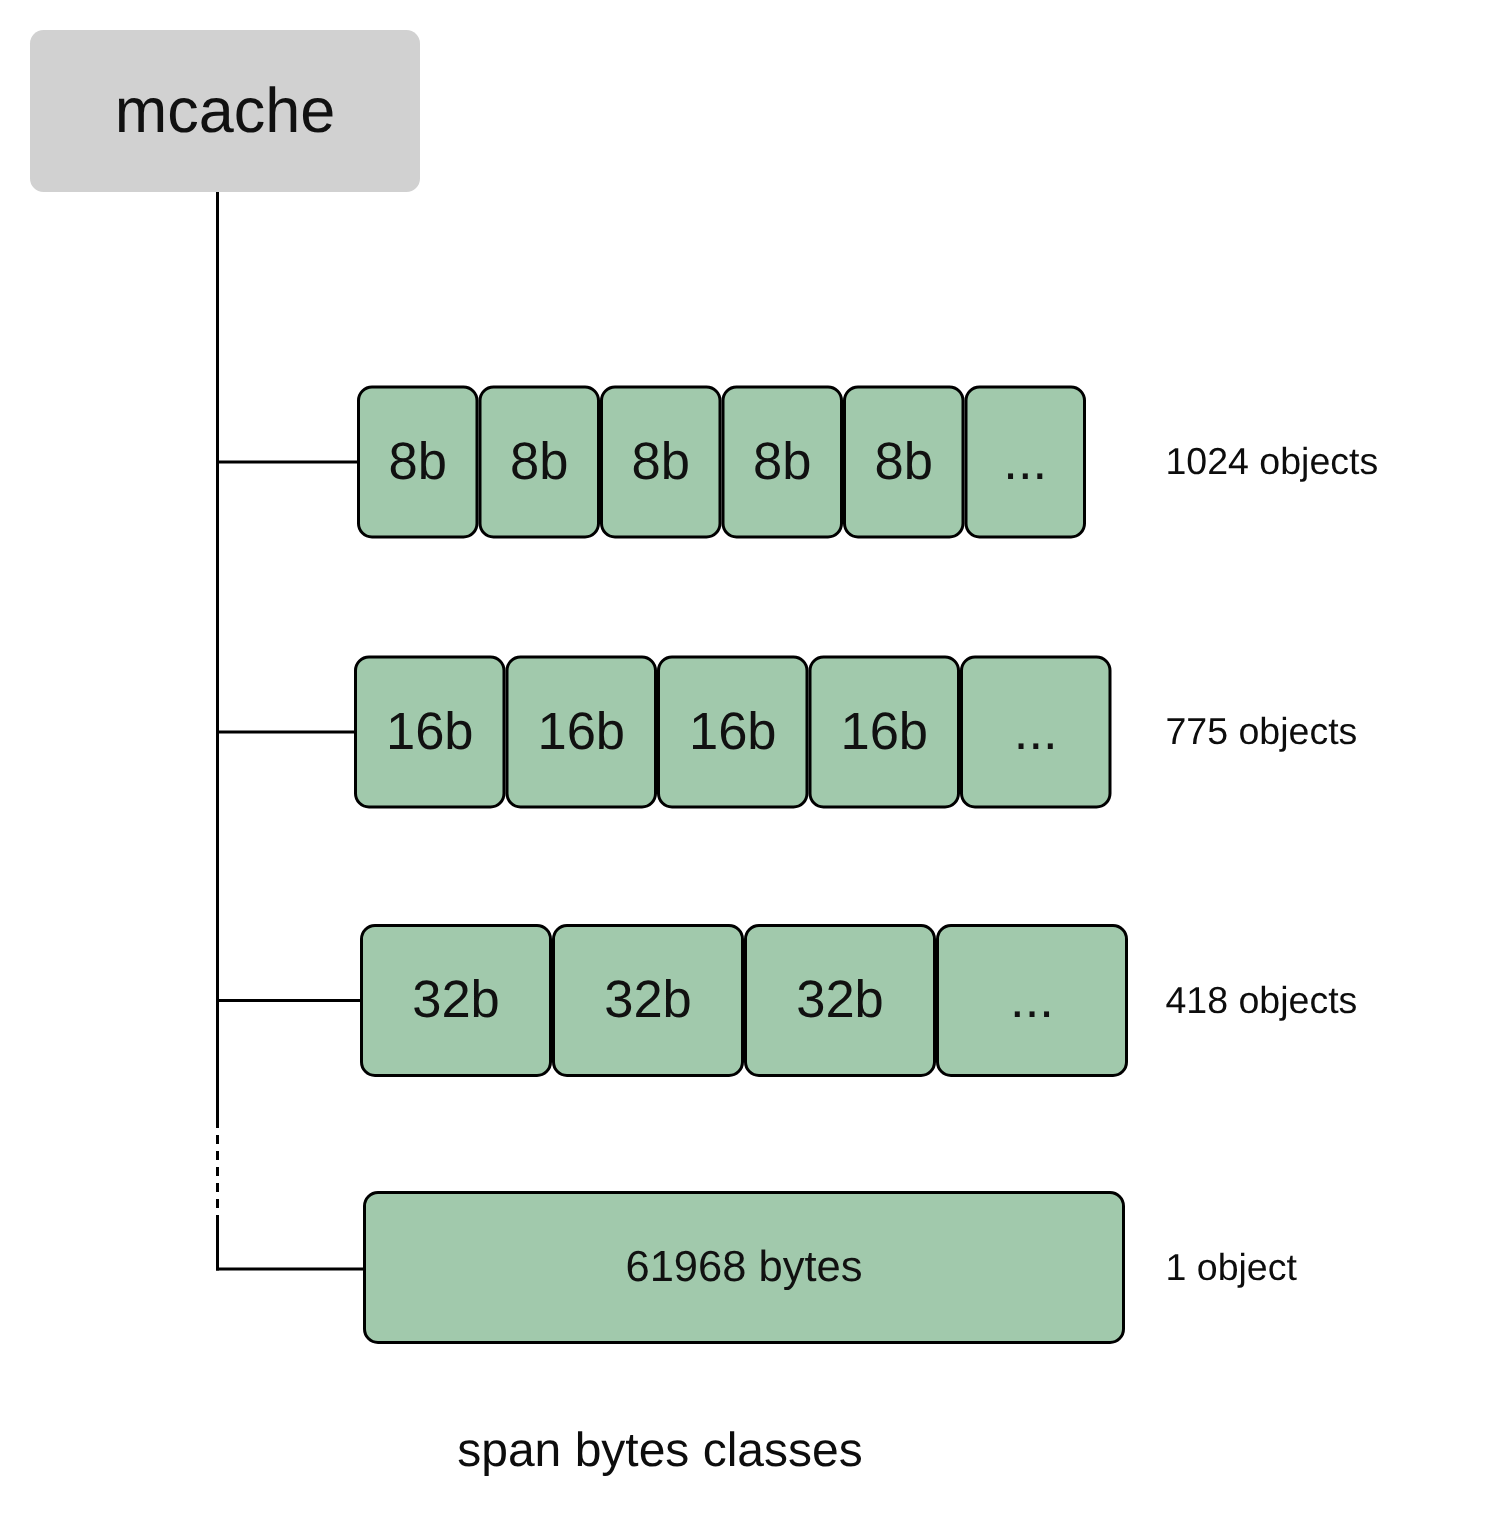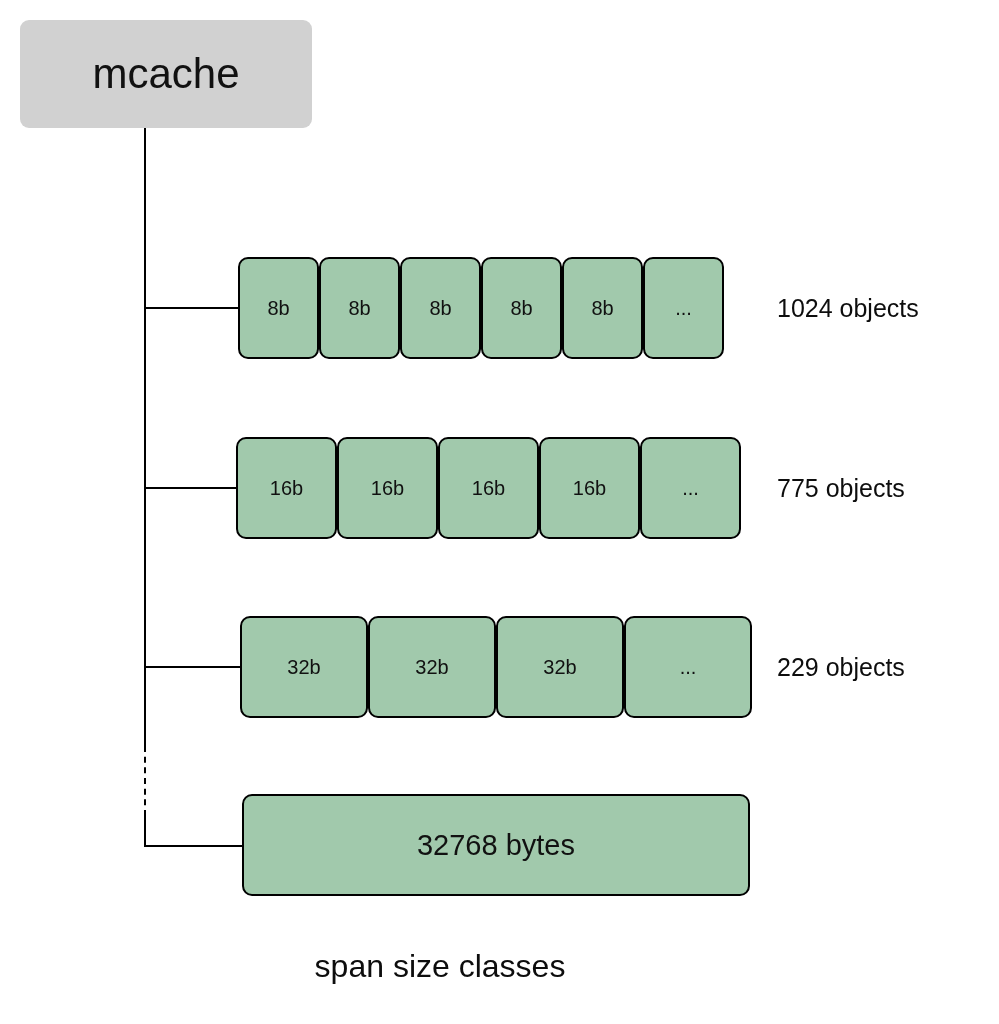--- a/index.html
+++ b/index.html
@@ -14,21 +14,21 @@
     height: 1024px;
     background: #ffffff;
     overflow: hidden;
   }
 
   
   .root-box {
     position: absolute;
     left: 20px;
     top: 20px;
-    width: 292px;
+    width: 260px;
     height: 108px;
     background: #d1d1d1;
     border-radius: 9px;
     display: flex;
     align-items: center;
     justify-content: center;
     font-size: 42px;
     color: #111111;
   }
 
@@ -51,21 +51,21 @@
   }
   .span-cell {
     box-sizing: border-box;
     height: 102px;
     background: #a1c9ac;
     border: 2px solid #000000;
     border-radius: 10px;
     display: flex;
     align-items: center;
     justify-content: center;
-    font-size: 20px;
+    font-size: 35px;
     color: #111111;
     flex: none;
   }
   .row-label {
     position: absolute;
     left: 777px;
     height: 102px;
     display: flex;
     align-items: center;
     font-size: 25px;
@@ -119,21 +119,22 @@
     <div class="span-cell" style="width:101px;">...</div>
   </div>
   <div class="row-label" style="top:437px;">775 objects</div>
 
   <div class="span-row" style="left:240px; top:616px;text-align:right;">
     <div class="span-cell" style="width:128px;">32b</div>
     <div class="span-cell" style="width:128px;">32b</div>
     <div class="span-cell" style="width:128px;">32b</div>
     <div class="span-cell" style="width:128px;">...</div>
   </div>
-  <div class="row-label" style="top:616px;">229 objects</div>
+  <div class="row-label" style="top:616px;">418 objects</div>
 
   <div class="span-row" style="left:242px; top:794px;">
-    <div class="span-cell" style="width:508px; font-size:29px;">32768 bytes</div>
+    <div class="span-cell" style="width:508px; font-size:29px;">61968 bytes</div>
   </div>
+  <div class="row-label" style="top:794px;">1 object</div>
 
-  <div class="caption">span size classes</div>
+  <div class="caption">span bytes classes</div>
 
 </div>
 
 </body></html>

